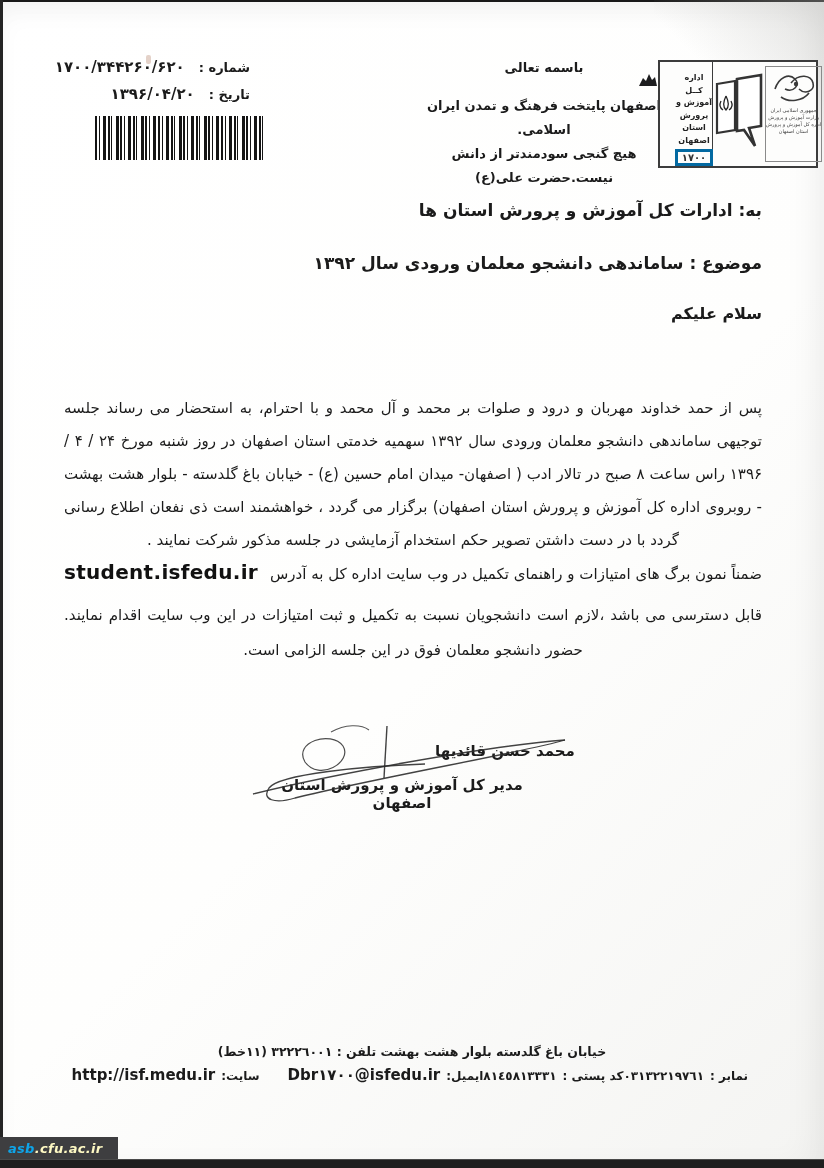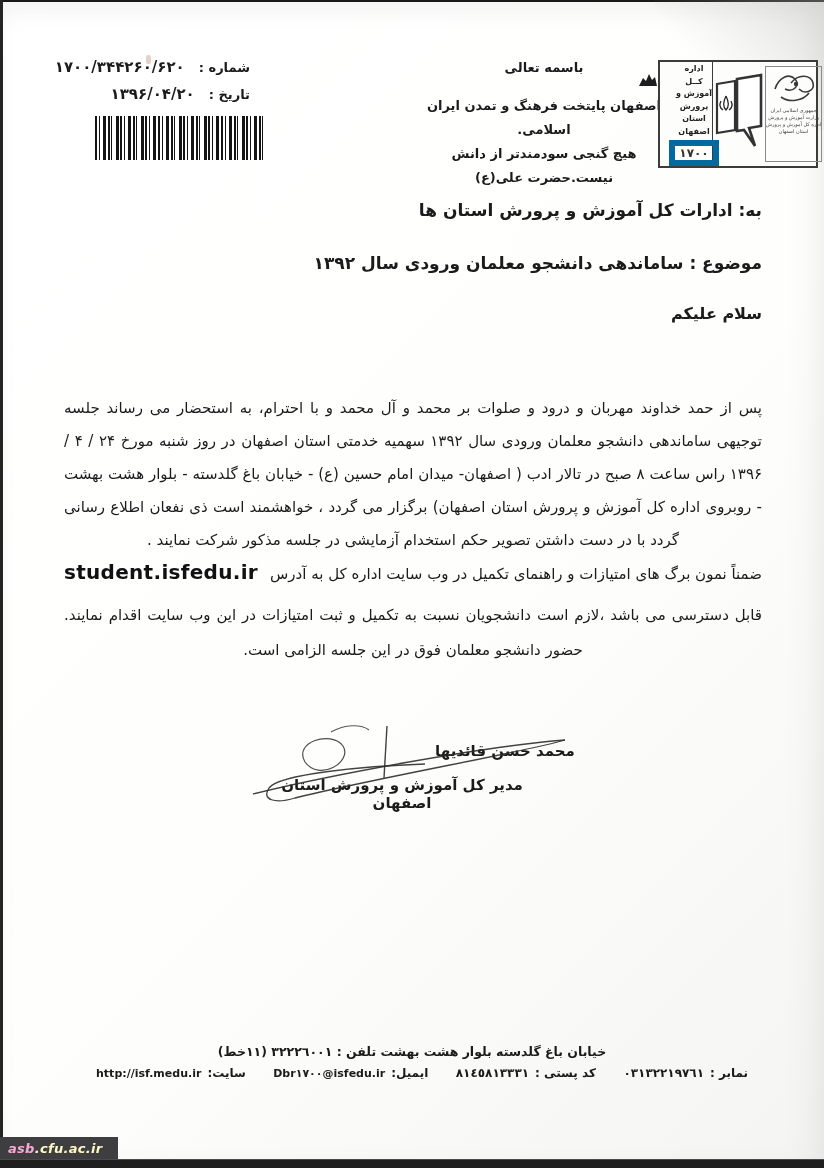--- a/index.html
+++ b/index.html
@@ -29,21 +29,21 @@
   .motto-block{position:absolute;left:408px;top:60px;width:272px;text-align:center;direction:rtl;}
   .bismillah{font-size:13px;font-weight:bold;margin-bottom:19px;}
   .motto{font-size:13px;font-weight:bold;line-height:24px;}
   .ink-mark{position:absolute;left:638px;top:72px;}
 
   .stamp{position:absolute;left:658px;top:60px;width:156px;height:104px;
     border:2px solid #3c3c3c;background:#fdfdfc;display:flex;flex-direction:row;}
   .stamp-side{width:36px;border-right:1px solid #3c3c3c;display:flex;flex-direction:column;
     align-items:center;justify-content:flex-end;padding-top:3px;margin-left:16px;}
   .stamp-word{font-size:8px;font-weight:bold;line-height:12.5px;white-space:nowrap;color:#222;}
-  .stamp-code{margin-top:2px;font-size:12px;font-weight:bold;border:6px solid #0369a1;padding:0 4px;color:#333;}
+  .stamp-code{margin-top:2px;font-size:10px;font-weight:bold;border:3px solid #0369a1;padding:0 4px;color:#333;}
   .stamp-center{flex:1;display:flex;align-items:center;justify-content:center;}
   .stamp-right{width:60px;border:1px solid #8a8a8a;margin:4px 3px 4px 0;display:flex;
     flex-direction:column;align-items:center;padding-top:2px;}
   .stamp-info{font-size:5px;line-height:7px;color:#444;white-space:nowrap;direction:rtl;}
 
   
   .rtl-line{position:absolute;left:64px;width:698px;direction:rtl;text-align:right;}
   .to-line{top:200px;font-size:17px;font-weight:bold;}
   .subject-line{top:253px;font-size:17px;font-weight:bold;}
   .salutation{top:304px;font-size:16px;font-weight:bold;}
@@ -57,25 +57,25 @@
   .sig-title{position:absolute;left:252px;top:776px;width:300px;text-align:center;
     font-size:15px;font-weight:bold;direction:rtl;}
   .sig-scribble{position:absolute;left:235px;top:720px;}
 
   
   .footer-address{position:absolute;left:0;top:1036px;width:824px;text-align:center;
     font-size:12.5px;font-weight:bold;direction:rtl;margin-top:8px;}
   .footer-contacts{position:absolute;left:96px;top:1066px;width:652px;display:flex;direction:rtl;
     justify-content:space-between;align-items:baseline;font-size:12px;font-weight:bold;}
   .f-item{display:flex;direction:rtl;gap:6px;align-items:baseline;white-space:nowrap;}
-  .f-latin{direction:ltr;unicode-bidi:isolate;font-size:11px;font-weight:bold;}
+  .f-latin{direction:ltr;unicode-bidi:isolate;font-size:15px;font-weight:bold;margin-left:28px;}
 
   .watermark{position:absolute;left:0;top:1137px;background:#3e3e40;padding:4px 15px 5px 8px;
     font-style:italic;font-weight:bold;font-size:13px;letter-spacing:.3px;}
-  .wm-prefix{color:#f9a8d4;}
+  .wm-prefix{color:#0ea5e9;}
   .wm-suffix{color:#fef9c3;}
 </style>
 </head>
 <body>
 
 <div id="page">
 
   <div class="edge-top"></div>
   <div class="edge-left"></div>
   <div class="corner-wash"></div>

